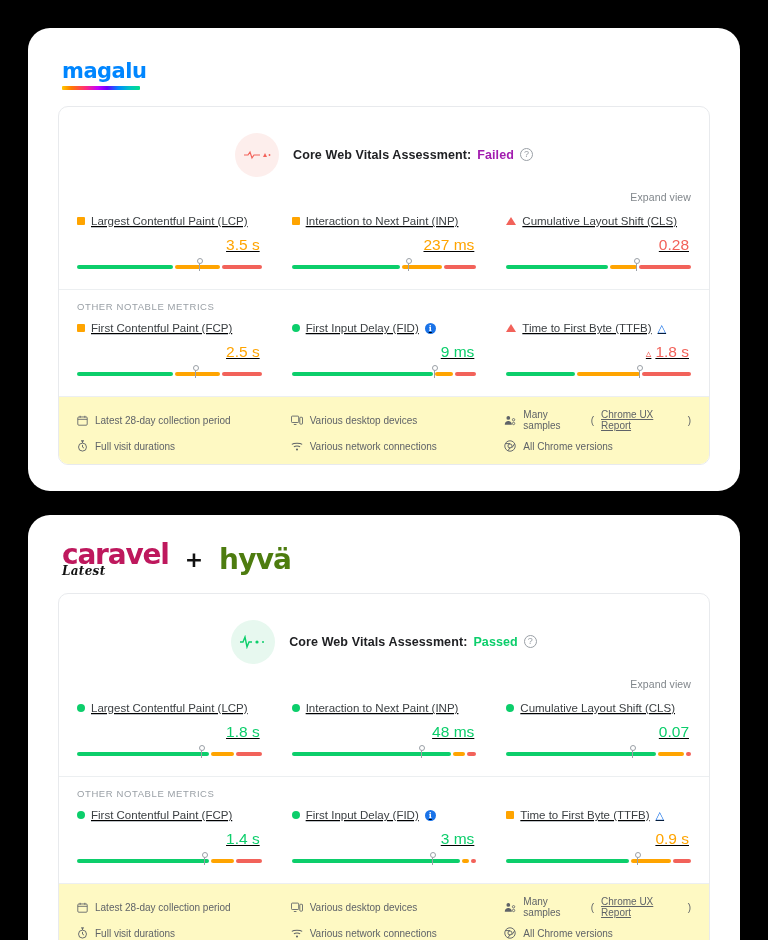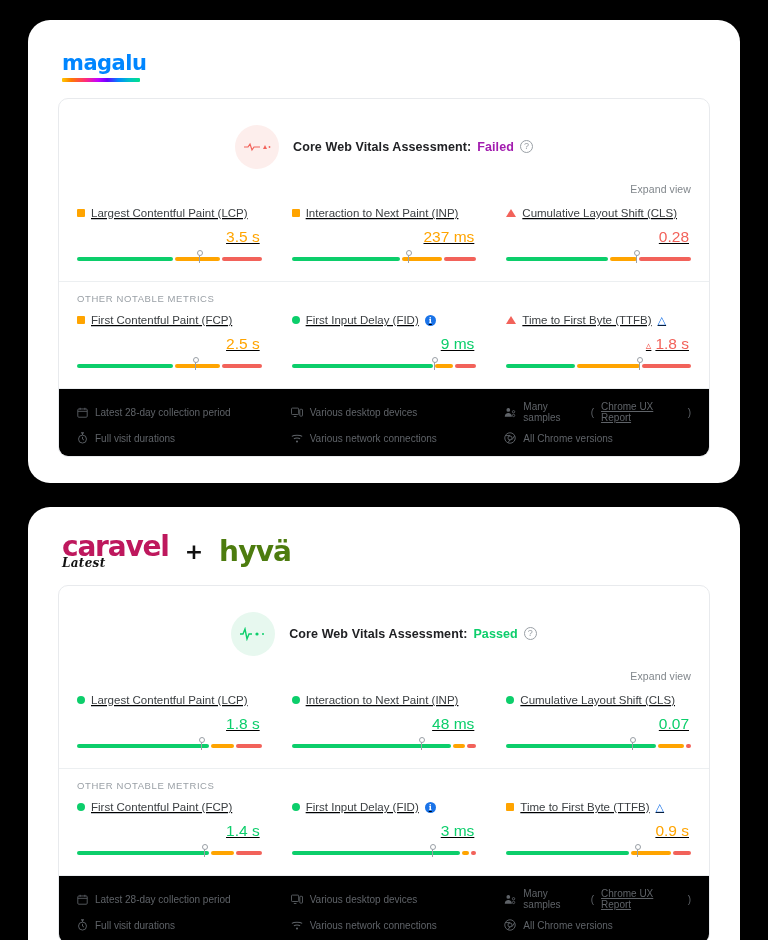--- a/index.html
+++ b/index.html
@@ -5,21 +5,21 @@
   * { box-sizing: border-box; margin: 0; padding: 0; }
   html, body {
     width: 768px; height: 940px;
     background: #000000;
     font-family: "Liberation Sans", sans-serif;
     overflow: hidden;
   }
   .page {
     width: 768px; height: 708px;
     background: #000000;
-    padding: 20px 28px 40px 28px;
+    padding: 28px 28px 40px 28px;
     display: flex;
     flex-direction: column;
     gap: 24px;
   }
 
   
   .panel {
     background: #ffffff;
     border-radius: 22px;
     padding: 22px 30px 26px 30px;
@@ -188,21 +188,21 @@
     border-top: 1px solid #eceff1;
     padding: 11px 18px 2px 18px;
     font-size: 9.5px;
     letter-spacing: 0.6px;
     color: #9aa0a6;
   }
 
   
   .card-footer {
     border-top: 1px solid #eceff1;
-    background: #000000;
+    background: #fef9c3;
     padding: 12px 18px 12px 18px;
     display: grid;
     grid-template-columns: 1fr 1fr 1fr;
     gap: 9px 27px;
   }
   .foot-item { display: flex; align-items: center; gap: 7px; font-size: 10px; color: #5f6368; }
   .foot-item svg { flex: 0 0 auto; }
   .foot-link { text-decoration: underline; color: #5f6368; }
 </style>
 </head>

